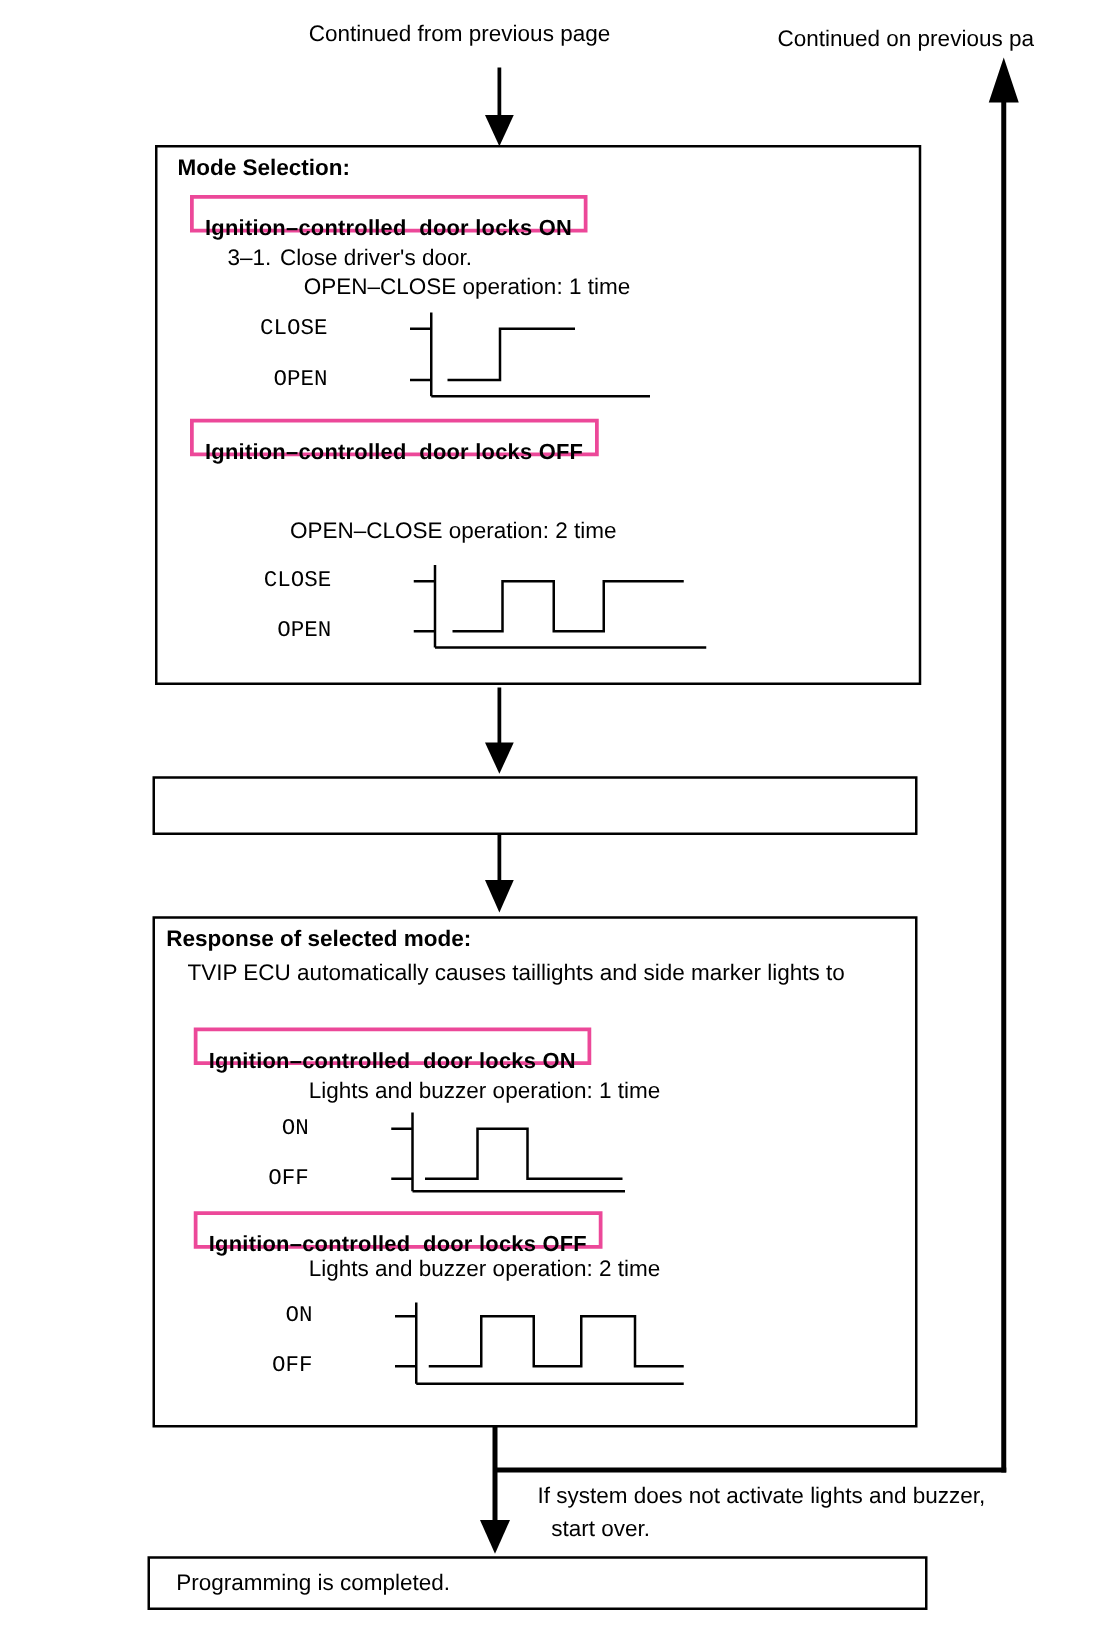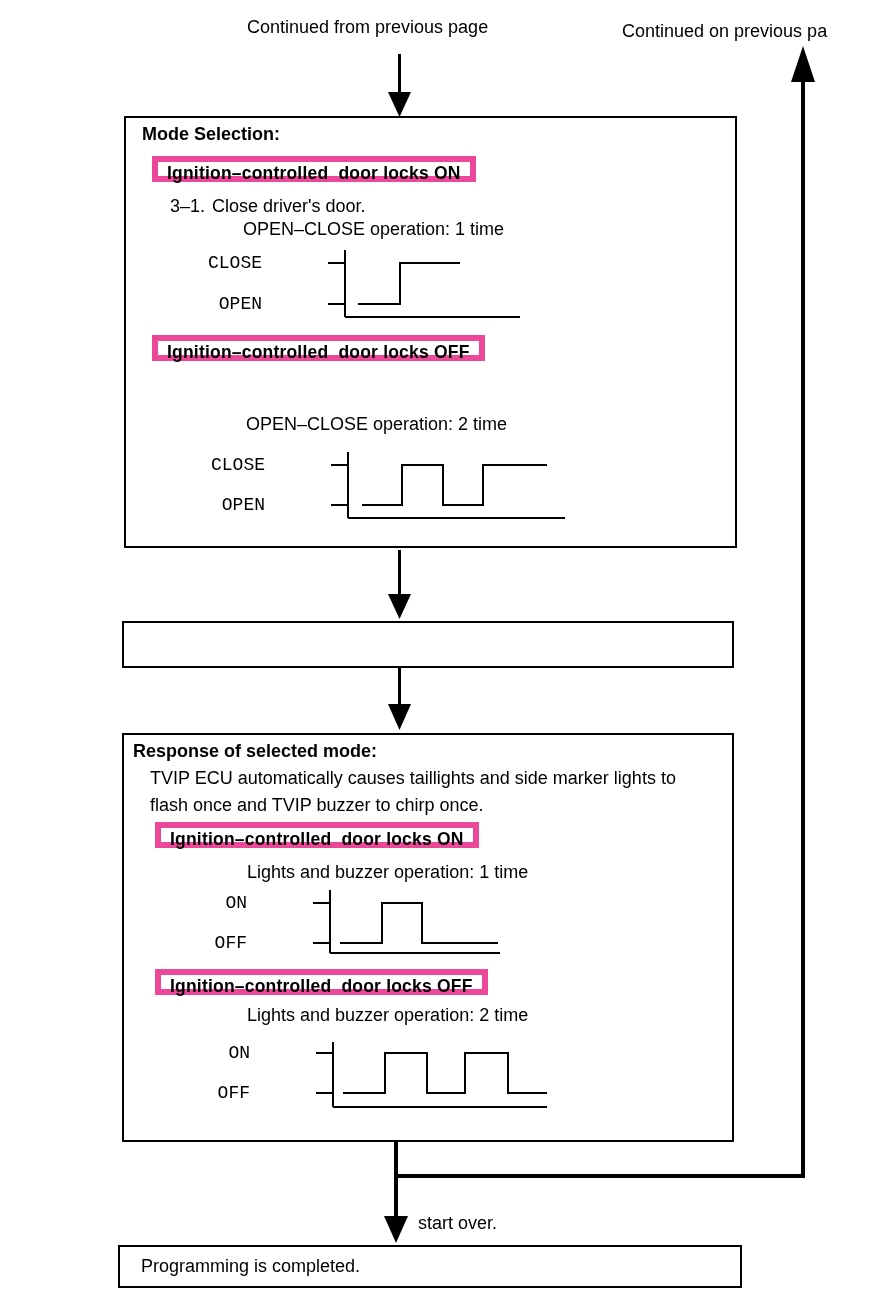--- a/index.html
+++ b/index.html
@@ -7,23 +7,23 @@
     position:relative;width:828px;height:1314px;background:#fff;
     font-family:"Liberation Sans", sans-serif;color:#000;overflow:hidden;
   }
   .overlay{position:absolute;left:0;top:0;width:896px;height:1314px;}
   .overlay line, .overlay polyline{stroke:#000;}
   .overlay polygon{fill:#000;stroke:none;}
   .t{position:absolute;font-size:18px;line-height:20px;white-space:pre;}
   .b{font-weight:bold;}
   .box{position:absolute;border:2px solid #000;box-sizing:border-box;background:transparent;}
   .tagbox{
-    position:absolute;border:6px solid #ec4899;box-sizing:border-box;
+    position:absolute;border:3px solid #ec4899;box-sizing:border-box;
     font-weight:bold;font-size:17.5px;line-height:22px;height:26px;
-    padding:0 9px;white-space:pre;letter-spacing:0.2px;
+    padding:12px 9px;white-space:pre;letter-spacing:0.2px;
   }
   .gap-step{display:inline-block;width:7px;}
   .gap-num4{display:inline-block;width:33px;}
   .wf-label{text-align:right;font-family:Liberation Mono, monospace;}
 </style>
 </head>
 <body>
 
 <div class="page" id="page">
 
@@ -90,40 +90,40 @@
       </g>
   </svg>
 
   <div class="t" style="left:247px;top:17px">Continued from previous page</div>
   <div class="t" style="left:622px;top:21px">Continued on previous page</div>
 
   <div class="box" style="left:124px;top:116px;width:613px;height:432px"></div>
   <div class="t b" style="left:142px;top:124px">Mode Selection:</div>
 
   <div class="tagbox" style="left:152px;top:156px">Ignition–controlled  door locks ON</div>
-  <div class="t" style="left:170px;top:196px"><span>3–1.</span><span class="gap-step"></span><span>Close driver's door.</span></div>
+  <div class="t" style="left:182px;top:196px"><span>3–1.</span><span class="gap-step"></span><span>Close driver's door.</span></div>
   <div class="t" style="left:243px;top:219px">OPEN–CLOSE operation: 1 time</div>
 
   <div class="tagbox" style="left:152px;top:335px">Ignition–controlled  door locks OFF</div>
-  <div class="t" style="left:246px;top:414px">OPEN–CLOSE operation: 2 time</div>
+  <div class="t" style="left:232px;top:414px">OPEN–CLOSE operation: 2 time</div>
 
   <div class="box" style="left:122px;top:621px;width:612px;height:47px"></div>
 
   <div class="box" style="left:122px;top:733px;width:612px;height:409px"></div>
   <div class="t b" style="left:133px;top:741px">Response of selected mode:</div>
   <div class="t" style="left:150px;top:768px">TVIP ECU automatically causes taillights and side marker lights to</div>
-  <div class="t" style="left:150px;top:795px">flash once and TVIP buzzer to chirp once.</div>
 
   <div class="tagbox" style="left:155px;top:822px">Ignition–controlled  door locks ON</div>
   <div class="t" style="left:247px;top:862px">Lights and buzzer operation: 1 time</div>
 
   <div class="tagbox" style="left:155px;top:969px">Ignition–controlled  door locks OFF</div>
   <div class="t" style="left:247px;top:1005px">Lights and buzzer operation: 2 time</div>
 
-  <div class="t" style="left:418px;top:1213px">start over.</div>
+  <div class="t" style="left:430px;top:1186px">If system does not activate lights and buzzer,</div>
+  <div class="t" style="left:441px;top:1213px">start over.</div>
 
   <div class="box" style="left:118px;top:1245px;width:624px;height:43px"></div>
   <div class="t" style="left:141px;top:1256px">Programming is completed.</div>
 
 <div class="t wf-label" style="right: 566px; top: 253px;">CLOSE</div>
     <div class="t wf-label" style="right: 566px; top: 294px;">OPEN</div>
     <div class="t wf-label" style="right: 563px; top: 455px;">CLOSE</div>
     <div class="t wf-label" style="right: 563px; top: 495px;">OPEN</div>
     <div class="t wf-label" style="right: 581px; top: 893px;">ON</div>
     <div class="t wf-label" style="right: 581px; top: 933px;">OFF</div>

